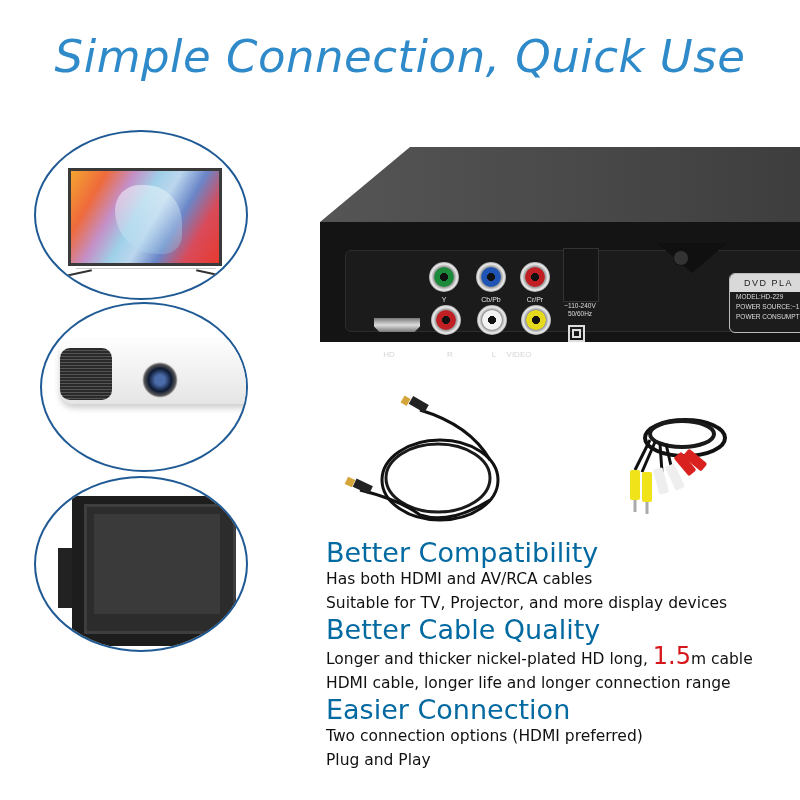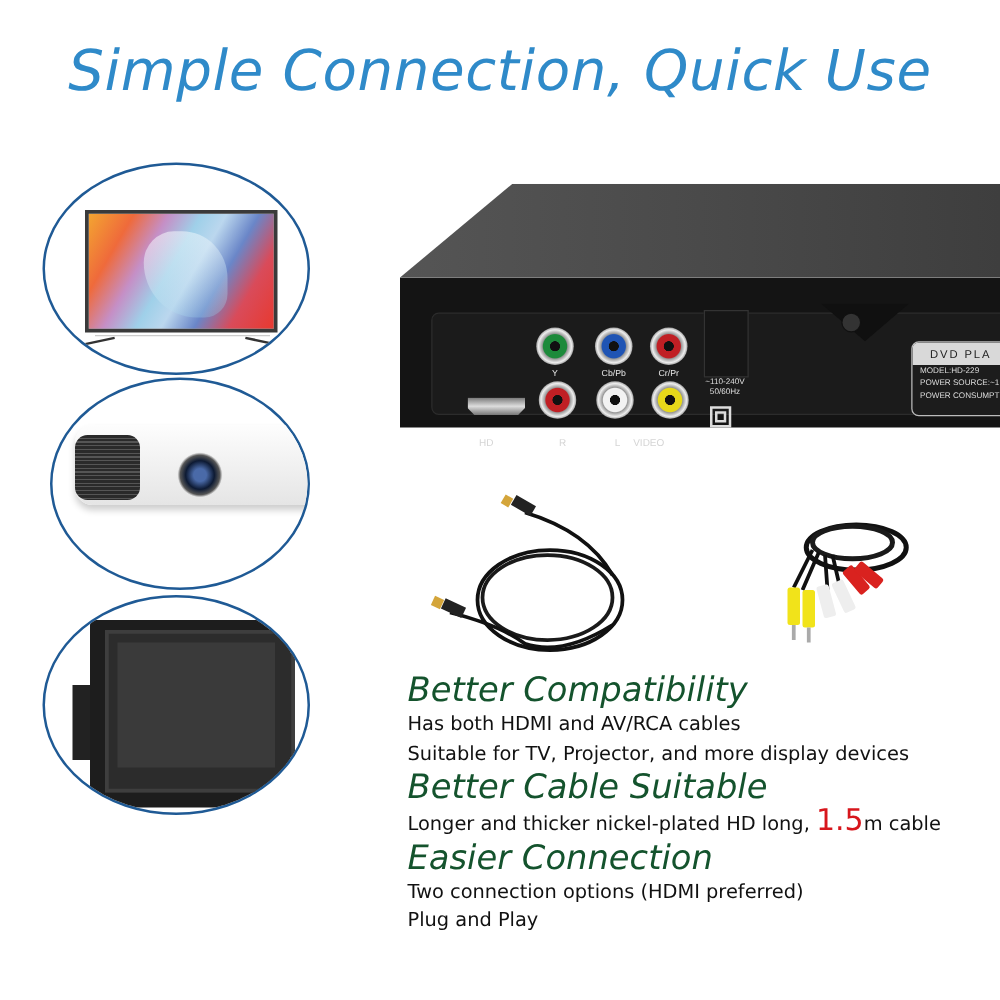--- a/index.html
+++ b/index.html
@@ -41,21 +41,21 @@
   .pwr-text { left:555px; top:302px; width:50px; color:#ddd; font-size:6.5px; font-family:"Liberation Sans", sans-serif; text-align:center; line-height:8px; }
   .dbl-sq { left:568px; top:325px; width:13px; height:13px; border:2px solid #ddd; }
   .dbl-sq:after { content:""; position:absolute; left:2px; top:2px; width:5px; height:5px; border:2px solid #ddd; }
 
   .label-plate { left:729px; top:273px; width:80px; height:58px; background:#1c1c1c; border:1px solid #bbb; border-radius:6px; overflow:hidden; }
   .plate-head { height:18px; background:#d9d9d9; color:#222; font-size:9px; letter-spacing:1.5px; padding-left:14px; line-height:18px; font-family:"Liberation Sans", sans-serif; white-space:nowrap; }
   .plate-line { color:#ddd; font-size:6.5px; padding-left:6px; line-height:10px; font-family:"Liberation Sans", sans-serif; white-space:nowrap; }
 
   
   .features { left:326px; top:538px; width:470px; }
-  .feat-h { color:#14532d; font-style:italic; font-size:27px; line-height:30px; font-family:"DejaVu Sans", sans-serif; white-space:nowrap; }
+  .feat-h { color:#0369a1; font-size:27px; line-height:30px; font-family:"DejaVu Sans", sans-serif; white-space:nowrap; }
   .feat-l { color:#111; font-size:15.5px; line-height:23.5px; font-family:"DejaVu Sans", sans-serif; white-space:nowrap; }
   .red-num { color:#d7161c; font-size:24px; }
 </style>
 </head>
 <body>
 
 <div class="abs title">Simple Connection, Quick Use</div>
 
 <div class="circle" style="left:34px;top:130px;width:210px;height:166px;">
   <div>
@@ -147,21 +147,22 @@
   <path d="M35 100 L35 112 M47 102 L47 114" stroke="#aaa" stroke-width="3"></path>
 </svg>
 
 <div class="abs features">
   <div>
     <div class="feat-h">Better Compatibility</div>
     <div class="feat-l">Has both HDMI and AV/RCA cables</div>
     <div class="feat-l">Suitable for TV, Projector, and more display devices</div>
   </div>
   <div>
-    <div class="feat-h">Better Cable Suitable</div>
+    <div class="feat-h">Better Cable Quality</div>
     <div class="feat-l"><span>Longer and thicker nickel-plated HD long, </span><span class="red-num">1.5</span><span>m cable</span></div>
+    <div class="feat-l">HDMI cable, longer life and longer connection range</div>
   </div>
   <div>
     <div class="feat-h">Easier Connection</div>
     <div class="feat-l">Two connection options (HDMI preferred)</div>
     <div class="feat-l">Plug and Play</div>
   </div>
 </div>
 
 </body></html>

